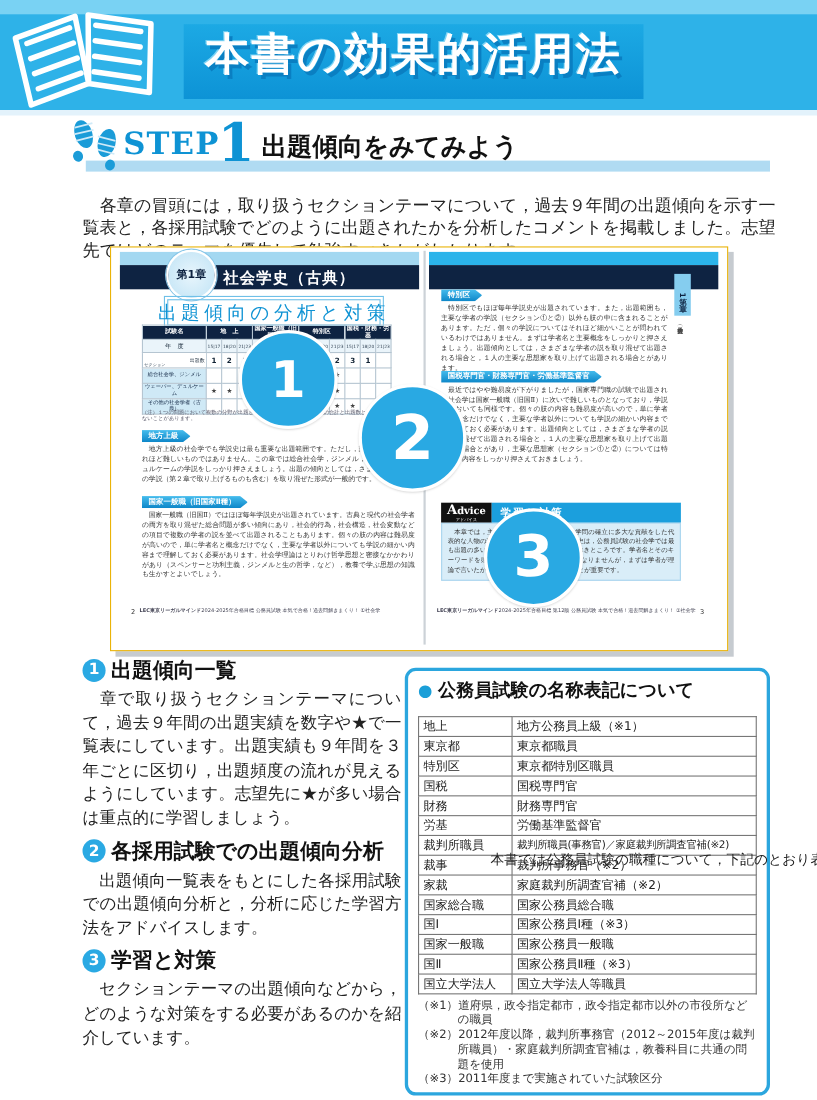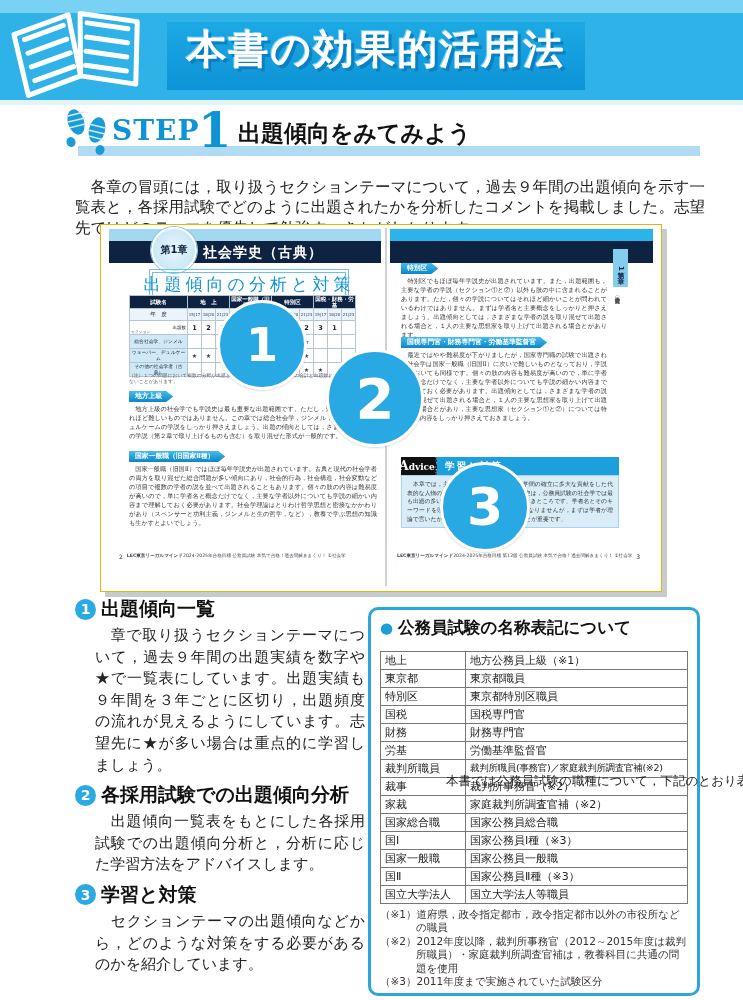--- a/index.html
+++ b/index.html
@@ -69,21 +69,21 @@
   .pfooter .txt{text-align:center;}
 
   .side-tab{position:absolute;left:512px;top:24px;width:15px;height:38px;background:#85cdef;
             display:flex;align-items:center;justify-content:center;}
   .side-tab span{writing-mode:vertical-rl;font-size:7px;font-weight:bold;color:#0d2240;}
   .side-title{position:absolute;left:514px;top:68px;height:80px;writing-mode:vertical-rl;
               font-size:5.5px;color:#444;}
 
   .advice{position:absolute;left:300px;top:232px;width:218px;}
   .advice .hd{display:flex;height:18px;}
-  .advice .logo{width:36px;background:#111;color:#fff;display:flex;flex-direction:row;
+  .advice .logo{width:46px;background:#111;color:#fff;display:flex;flex-direction:column;
                 align-items:center;justify-content:center;line-height:1;}
   .advice .logo .a{font-family:"DejaVu Serif",serif;font-size:9px;font-weight:bold;}
   .advice .logo .a b{font-size:12px;}
   .advice .logo .sub{font-size:3.8px;margin-top:1px;}
   .advice .bandt{flex:1;background:#1b9fdd;color:#fff;font-weight:bold;font-size:9.5px;
                  display:flex;align-items:center;padding-left:8px;letter-spacing:2px;}
   .advice .body{background:#d9edf8;border:1px solid #a8d4ee;padding:4px 5px;
                 font-family:"DejaVu Serif",serif;font-size:5.8px;line-height:1.5;color:#333;text-align:justify;}
 
   .callout{position:absolute;border-radius:50%;background:#29a9e3;border:3px solid #fff;
@@ -93,21 +93,21 @@
   .c2{left:225px;top:124px;width:92px;height:92px;font-size:56px;}
   .c3{left:339px;top:237px;width:84px;height:84px;font-size:52px;}
 
   
   .legend{position:absolute;left:75px;top:590px;width:290px;}
   .legend .item{margin-bottom:4px;}
   .legend .hrow{display:flex;align-items:center;gap:5px;margin:6px 0 3px 0;}
   .legend .num{width:21px;height:21px;border-radius:50%;background:#2aa9e3;color:#fff;
                display:flex;align-items:center;justify-content:center;font-size:14px;font-weight:bold;flex:0 0 21px;}
   .legend .ttl{font-size:19px;font-weight:bold;color:#111;white-space:nowrap;}
-  .legend .body{font-family:"DejaVu Serif",serif;font-size:15px;line-height:1.44;color:#222;text-align:justify;margin-left:20px;}
+  .legend .body{font-family:"DejaVu Serif",serif;font-size:15px;line-height:1.44;color:#222;text-align:justify;}
 
   
   .naming{position:absolute;left:368px;top:607px;width:332px;height:389px;box-sizing:border-box;
           border:3px solid #2ba6de;border-radius:10px;background:#fff;padding:7px 9px;}
   .naming .trow{display:flex;align-items:center;gap:5px;}
   .naming .bullet{color:#1b9fd8;font-size:15px;line-height:1;}
   .naming .ttl{font-size:16.5px;font-weight:bold;color:#111;white-space:nowrap;}
   .naming .intro{font-size:12.5px;line-height:1.28;color:#222;margin-top:2px;}
   .naming table{width:100%;border-collapse:collapse;margin-top:12px;}
   .naming td{border:1px solid #777;font-size:11px;padding:1px 4px;color:#222;white-space:nowrap;height:14.6px;}

